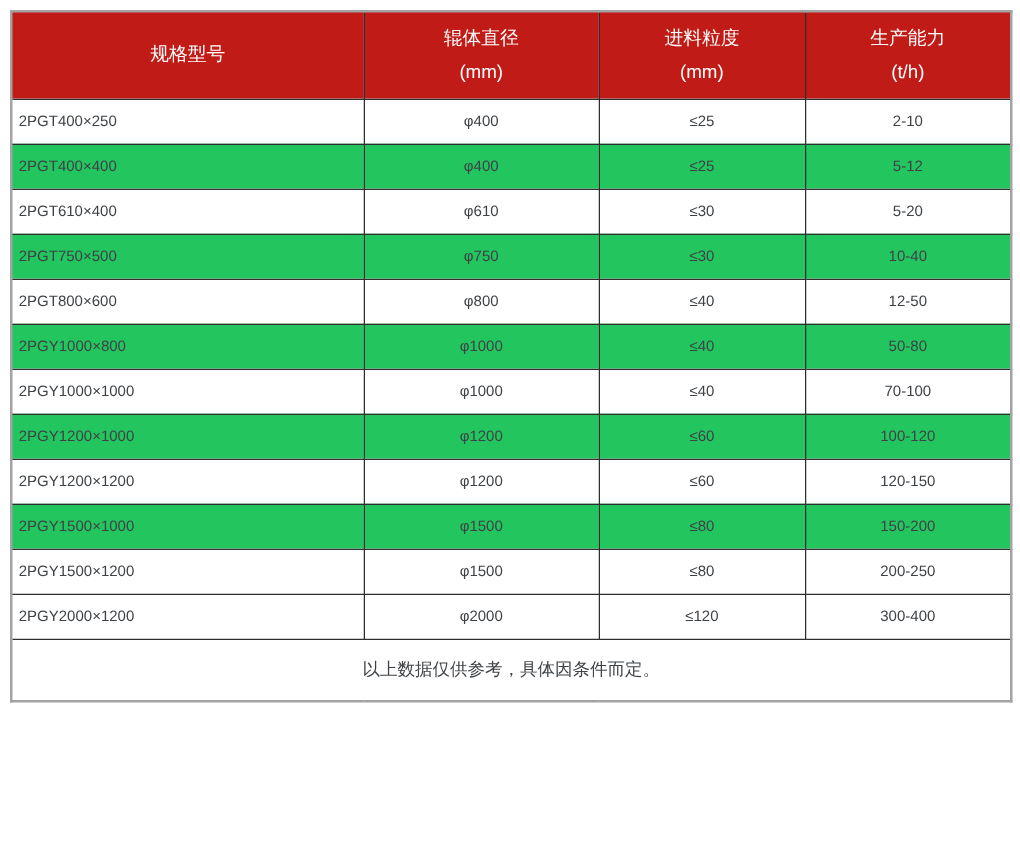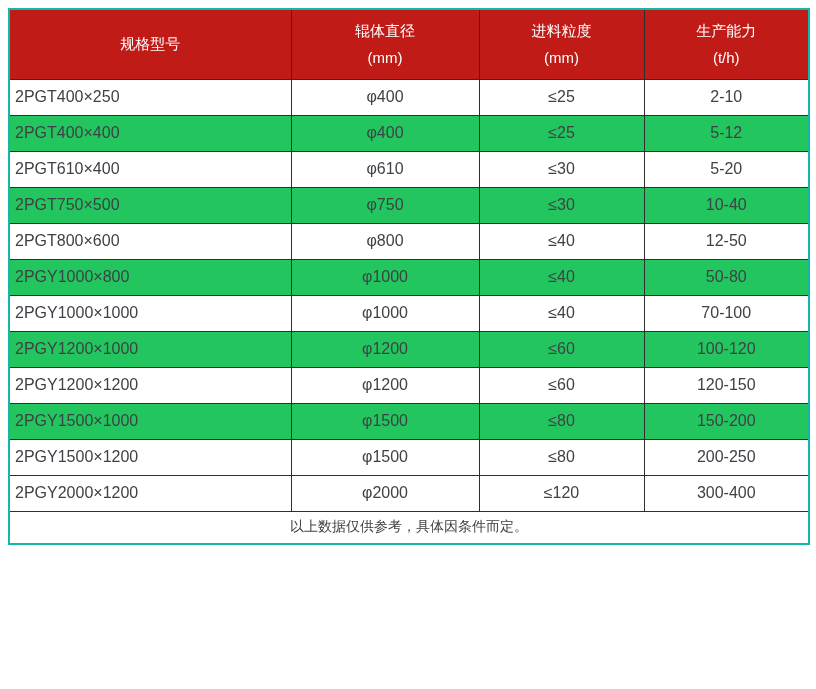--- a/index.html
+++ b/index.html
@@ -10,21 +10,21 @@
   }
   .page {
     width: 816px; height: 689px;
     padding: 8px;
     background: #ffffff;
   }
   table.spec-table {
     width: 800px;
     border-collapse: collapse;
     table-layout: fixed;
-    border: 2px solid #14b8a6;
+    border: 2px solid #a3a3a3;
   }
   .spec-table th, .spec-table td {
     border: 1px solid #2e2e2e;
   }
   
   .spec-table thead th {
     background: #c01b17;
     color: #ffffff;
     height: 70px;
     font-size: 15px;
@@ -38,35 +38,35 @@
     flex-direction: column;
     justify-content: center;
     align-items: center;
     gap: 7px;
     height: 100%;
   }
   .h-label, .h-unit { display: block; line-height: 20px; }
   
   .spec-table tbody td {
     height: 36px;
-    font-size: 16px;
+    font-size: 12px;
     color: #3e4246;
     text-align: center;
     vertical-align: middle;
     background: #ffffff;
     padding: 0;
   }
   .spec-table tbody tr.alt td { background: #22c55e; }
   .spec-table td.col-model {
     text-align: left;
     padding-left: 5px;
   }
   
   .spec-table tfoot td {
-    height: 33px;
+    height: 50px;
     font-size: 14px;
     color: #3e4246;
     text-align: center;
     vertical-align: middle;
     background: #ffffff;
   }
 </style>
 </head>
 <body>
 

